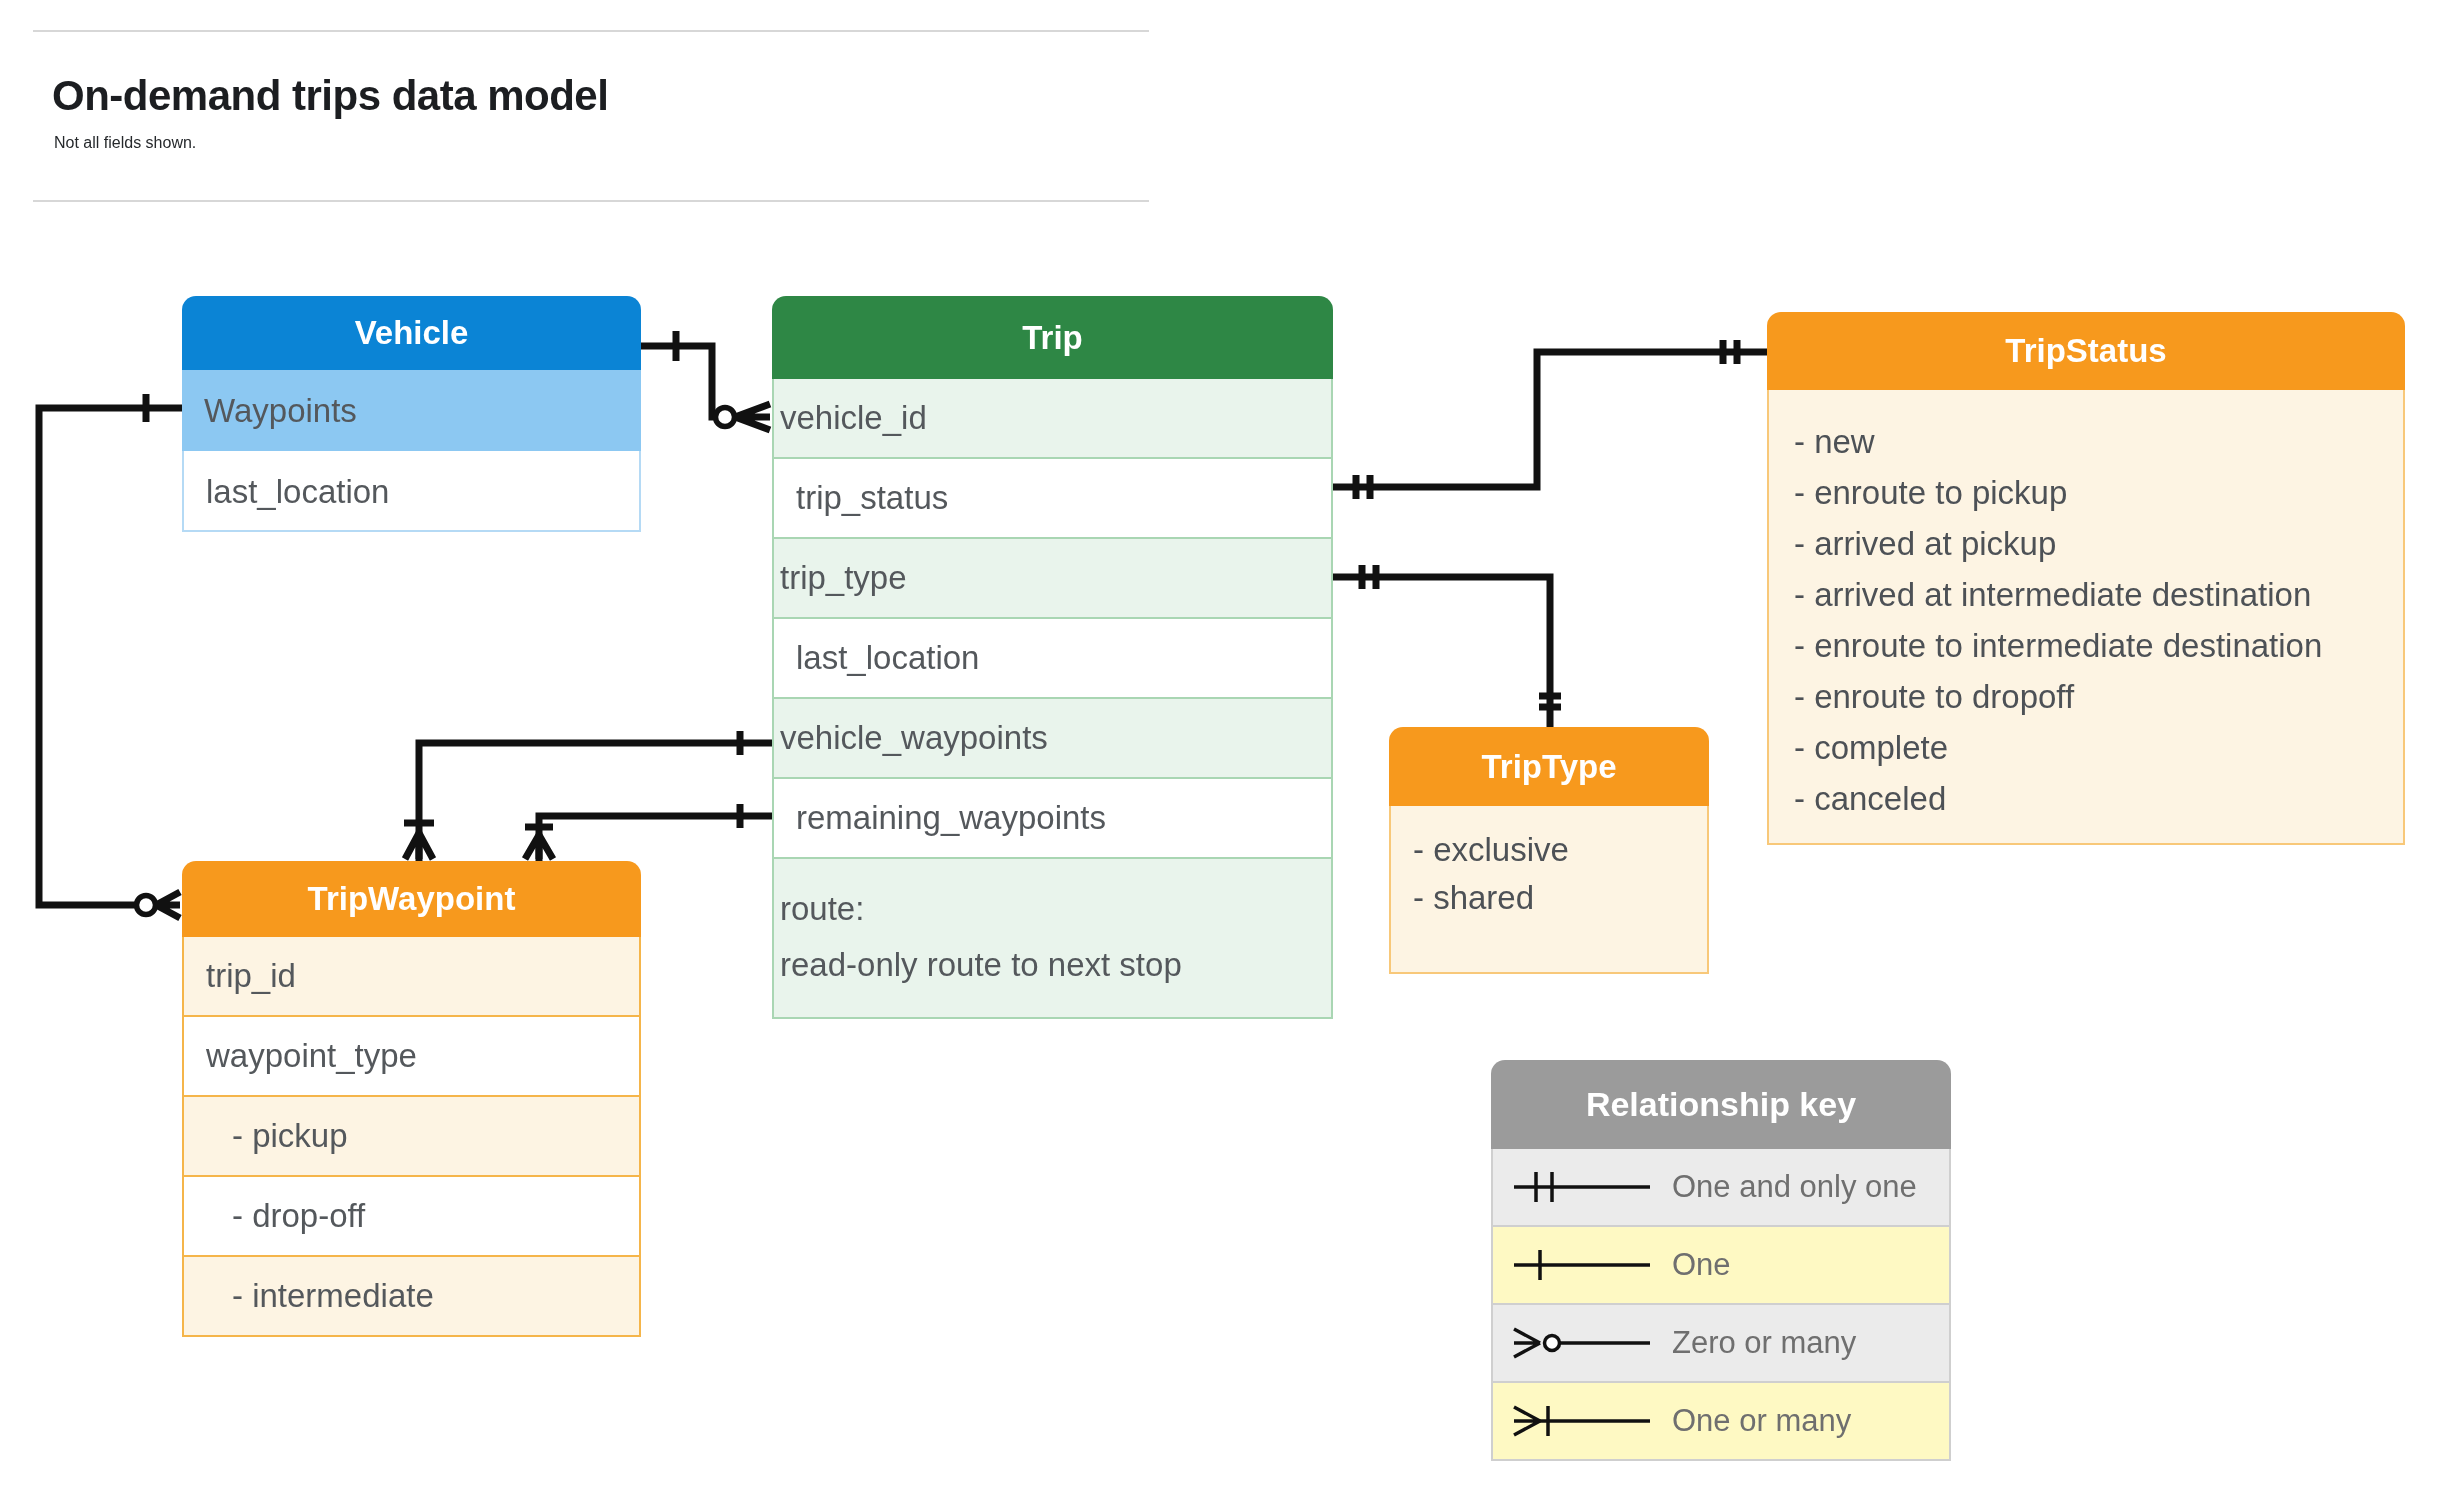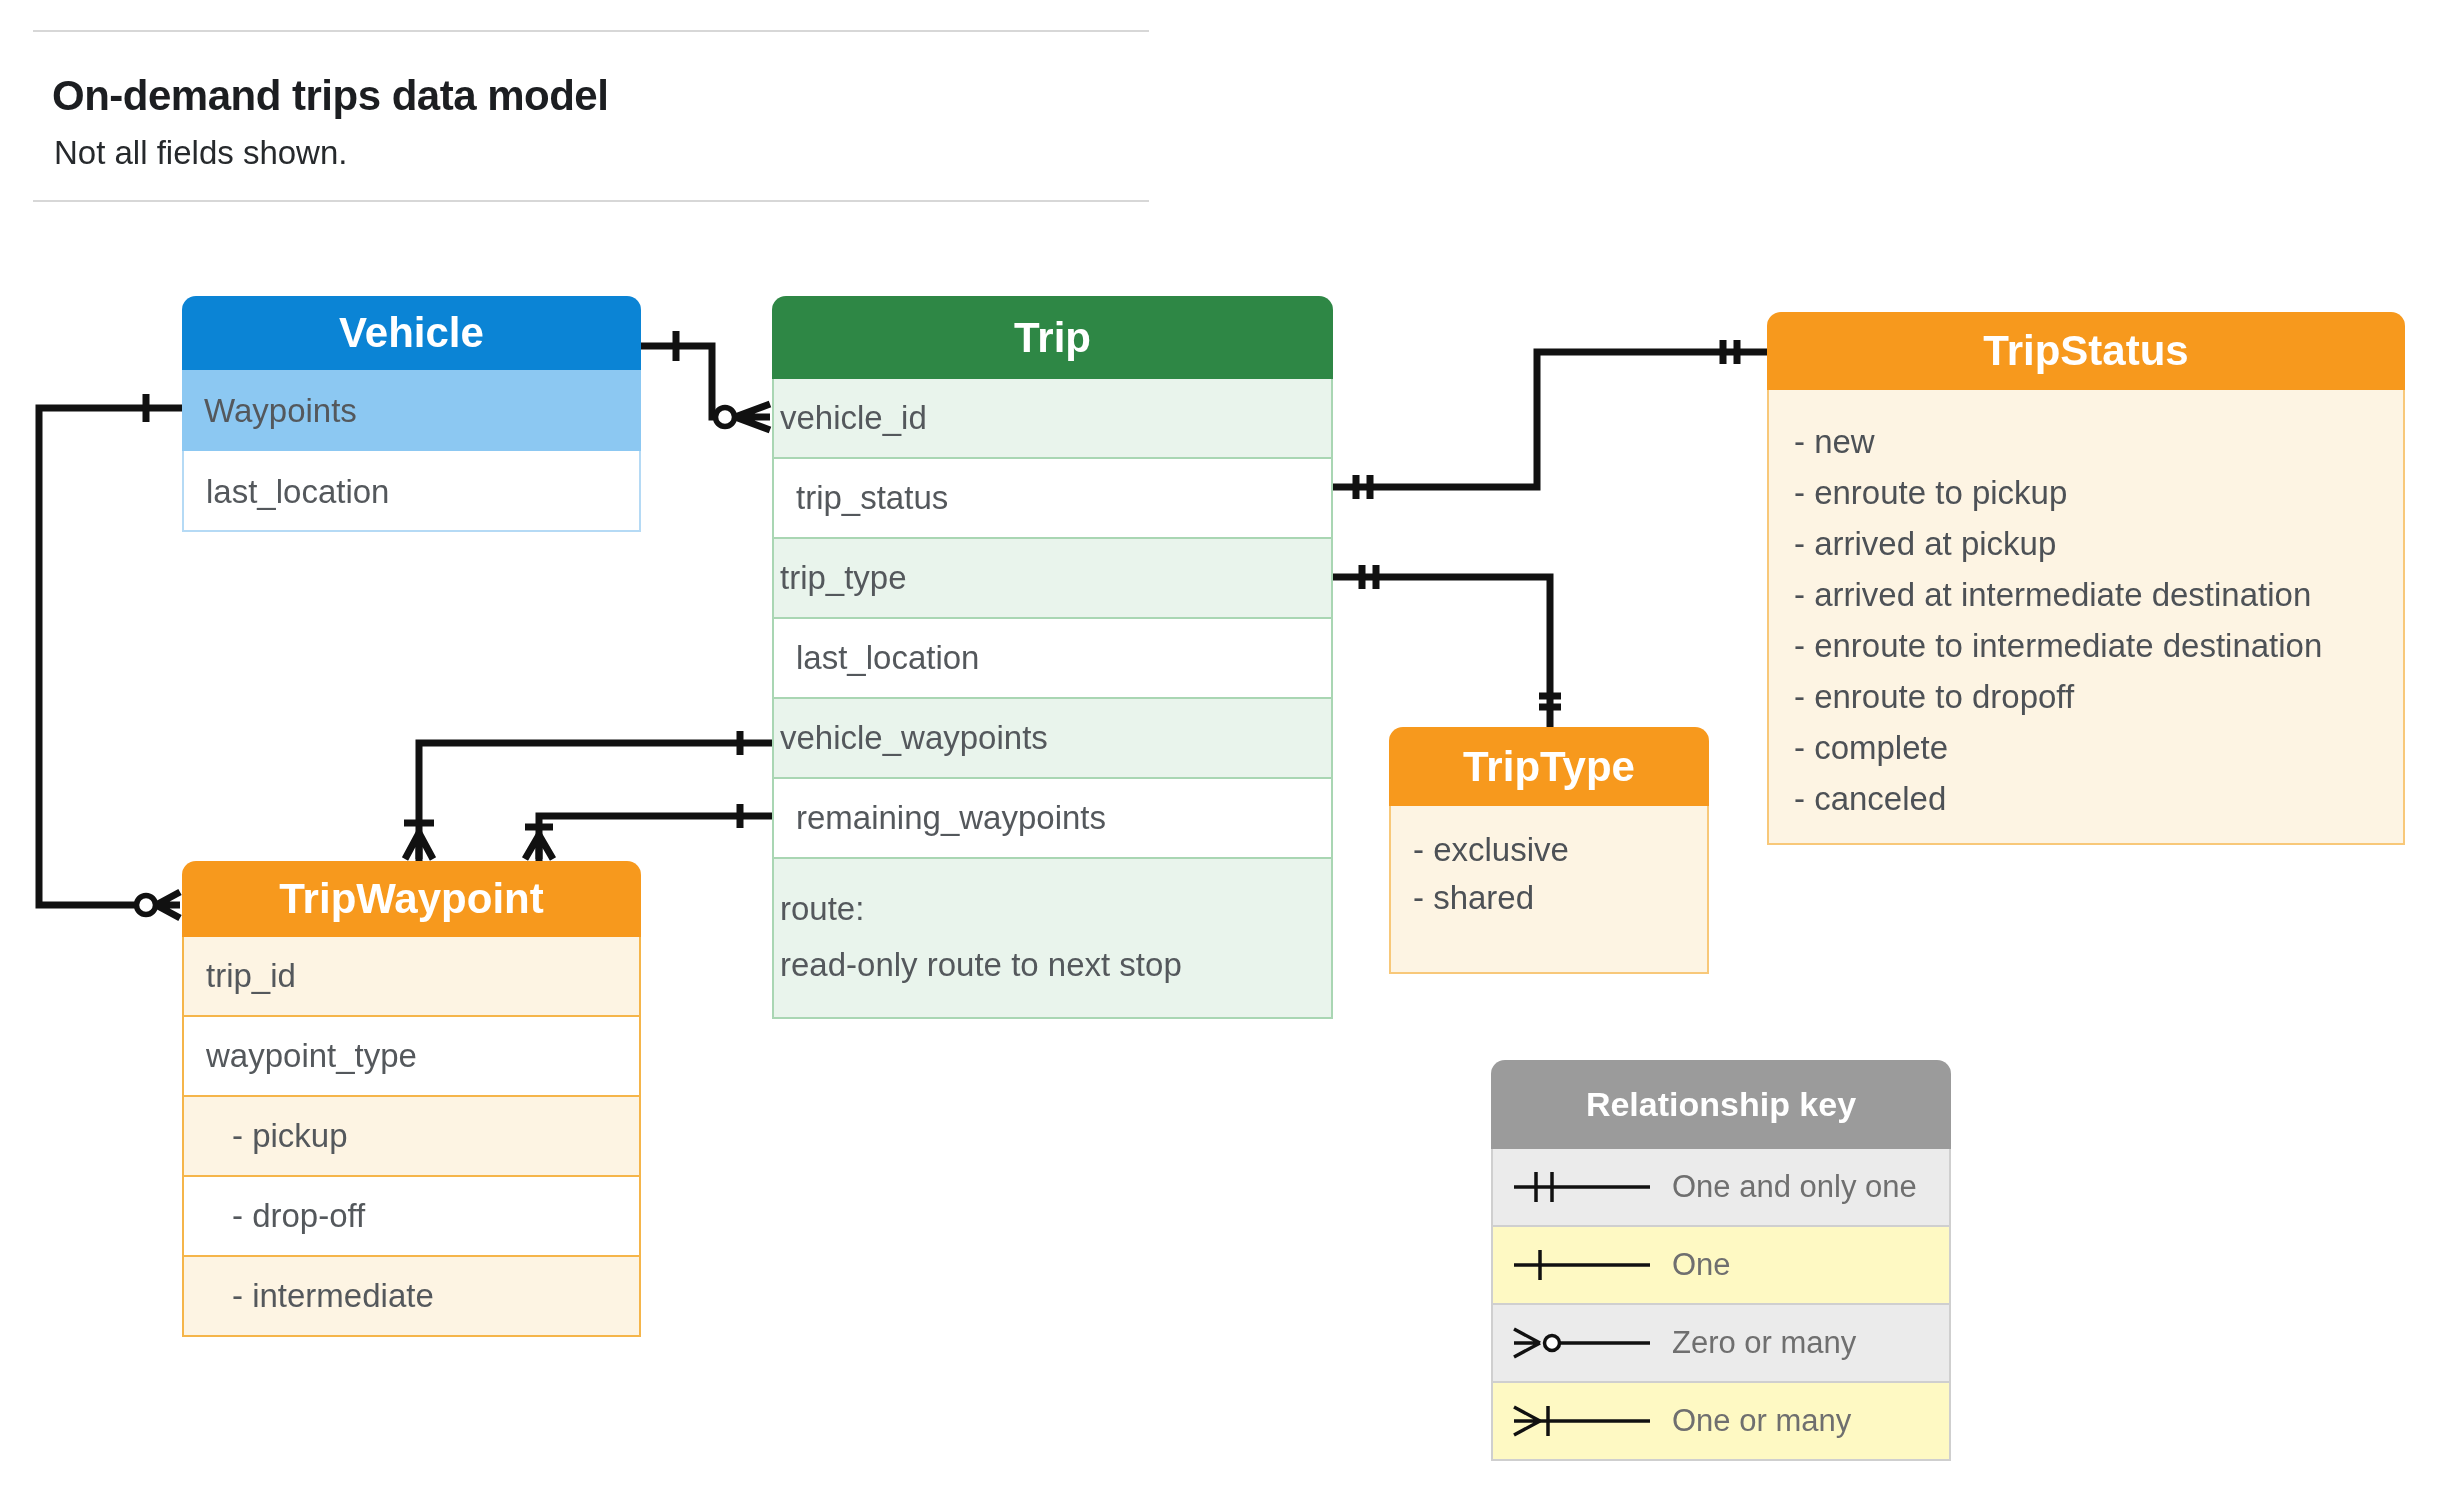--- a/index.html
+++ b/index.html
@@ -9,29 +9,29 @@
   }
   .rule{position:absolute;left:33px;width:1116px;height:2px;background:#d7d7d7;}
   .rule-top{top:30px;}
   .rule-bottom{top:200px;}
   .page-title{
     position:absolute;left:52px;top:72px;margin:0;
     font-size:42px;font-weight:700;color:#1c1e21;letter-spacing:-0.5px;
   }
   .page-subtitle{
     position:absolute;left:54px;top:134px;margin:0;
-    font-size:33px;font-weight:400;color:#26292c;
+    font-size:16px;font-weight:400;color:#26292c;
   }
 
   
   .entity{position:absolute;box-sizing:border-box;}
   .ehdr{
     box-sizing:border-box;width:100%;
     border-radius:14px 14px 0 0;
-    color:#fff;font-weight:700;font-size:42px;text-align:center;
+    color:#fff;font-weight:700;font-size:33px;text-align:center;
   }
   .erow{
     box-sizing:border-box;width:100%;
     font-size:33px;color:#54585c;
     padding-left:22px;overflow:hidden;white-space:nowrap;
   }
   .erow.indent{padding-left:48px;}
 
   
   .vehicle{left:182px;top:296px;width:459px;}

